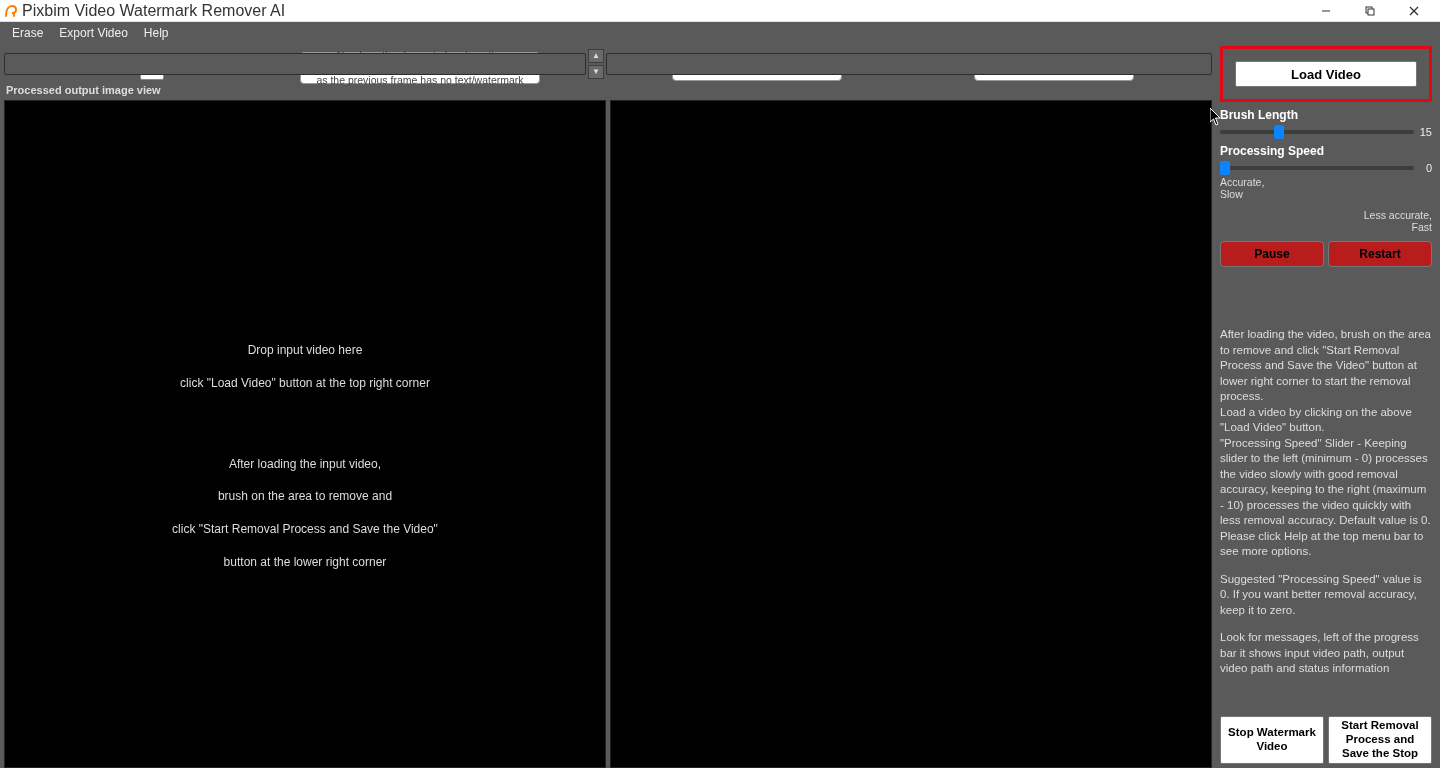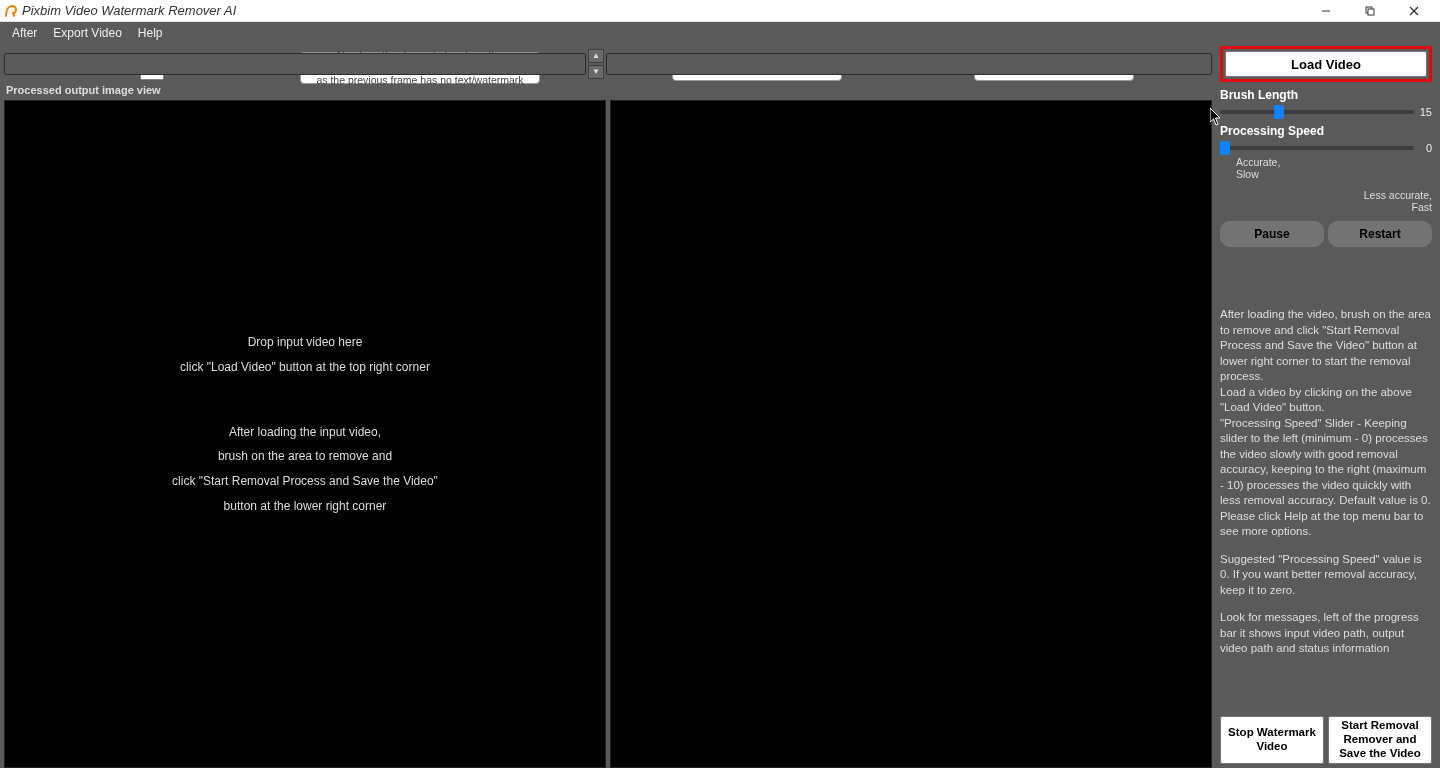--- a/index.html
+++ b/index.html
@@ -1,19 +1,19 @@
 <!DOCTYPE html>
 <html><head>
 <meta charset="utf-8">
 <style>
   * { box-sizing: border-box; margin: 0; padding: 0; }
   html, body { width: 1440px; height: 768px; overflow: hidden; font-family: "Segoe UI", Tahoma, sans-serif; font-size: 12px; background: #fff; }
   .titlebar { height: 22px; background: #fff; display: flex; align-items: center; padding: 0 4px; border-bottom: 1px solid #e0e0e0; }
   .titlebar .logo { width: 14px; height: 14px; display: inline-flex; align-items: center; justify-content: center; margin-right: 4px; }
-  .titlebar .title { color: #333; font-size: 13px; font-style: italic; }
+  .titlebar .title { color: #333; font-size: 16px; }
   .titlebar .spacer { flex: 1; }
   .win-btn { width: 44px; height: 22px; display: flex; align-items: center; justify-content: center; color: #333; }
   .menubar { height: 22px; background: #5a5a5a; display: flex; align-items: center; padding: 0 4px; color: #eee; }
   .menubar .menu-item { padding: 2px 8px; font-size: 12px; cursor: default; }
   .app-body { height: calc(768px - 44px); background: #5a5a5a; display: flex; flex-direction: column; }
   .toolbar-row { height: 48px; display: flex; align-items: center; padding: 0 4px; gap: 0; }
   .folder-btn { width: 24px; height: 24px; background: #fff; border: 1px solid #888; border-radius: 2px; display: flex; align-items: center; justify-content: center; margin-left: 136px; }
   .hint-box { margin-left: 136px; width: 240px; height: 32px; background: #fff; color: #444; border: 1px solid #999; border-radius: 4px; font-size: 10.5px; display: flex; flex-direction: column; align-items: center; justify-content: center; text-align: center; line-height: 1.2; padding: 2px 4px; }
   .tb-btn { background: #fff; border: 1px solid #999; border-radius: 4px; font-size: 11px; padding: 6px 14px; cursor: default; }
   .undo-btn { margin-left: 132px; }
@@ -26,33 +26,33 @@
   .spinner { width: 16px; display: flex; flex-direction: column; gap: 2px; }
   .spinner .sp-btn { width: 16px; height: 14px; background: #6a6a6a; border: 1px solid #3d3d3d; display: flex; align-items: center; justify-content: center; font-size: 8px; color: #ddd; line-height: 1; }
   .labels-row { height: 16px; display: flex; color: #ddd; font-size: 11px; font-weight: 600; }
   .labels-row .lbl-left { width: 606px; padding-left: 2px; }
   .labels-row .lbl-right { flex: 1; padding-left: 2px; }
   .canvas-row { flex: 1; display: flex; gap: 4px; min-height: 0; }
   .canvas { background: #000; border: 1px solid #222; position: relative; }
   .canvas.left { width: 602px; }
   .canvas.right { flex: 1; }
   .drop-text { position: absolute; left: 0; right: 0; top: 225px; color: #ddd; text-align: center; font-size: 12px; line-height: 1.4; }
-  .drop-text p { margin: 8px; }
+  .drop-text p { margin: 16px; }
   .drop-text .gap { height: 32px; }
   .right-pane { width: 220px; padding: 0 4px 4px 4px; display: flex; flex-direction: column; gap: 4px; color: #eee; position: relative; }
-  .load-video-wrap { padding: 2px; border: 3px solid #e30613; border-radius: 2px; margin-top: -46px; }
+  .load-video-wrap { padding: 12px; border: 3px solid #e30613; border-radius: 2px; margin-top: -46px; }
   .load-video-btn { width: 100%; height: 26px; background: #fff; color: #000; font-weight: 700; font-size: 13px; border: 1px solid #777; border-radius: 2px; display: flex; align-items: center; justify-content: center; }
   .section-label { font-size: 12px; font-weight: 700; color: #fff; margin-top: 2px; }
   .slider-row { display: flex; align-items: center; gap: 0; }
   .slider-track { position: relative; flex: 1; height: 4px; background: #3d3d3d; border-radius: 2px; }
   .slider-thumb { position: absolute; top: -5px; width: 10px; height: 14px; background: #0a84ff; border-radius: 2px; }
   .slider-val { width: 18px; text-align: right; font-size: 11px; color: #eee; }
   .speed-captions { display: flex; justify-content: space-between; font-size: 10.5px; color: #ddd; line-height: 1.15; margin-top: -2px; }
   .btn-row { display: flex; gap: 4px; margin-top: 4px; }
-  .side-btn { flex: 1; height: 26px; background: #737373; color: #000; font-weight: 700; font-size: 12px; border: 1px solid #777; border-radius: 10px; display: flex; align-items: center; justify-content: center; }
+  .side-btn { flex: 1; height: 26px; background: #b91c1c; color: #000; font-weight: 700; font-size: 12px; border: 1px solid #777; border-radius: 4px; display: flex; align-items: center; justify-content: center; }
   .help-text { margin-top: 56px; font-size: 11.5px; color: #ddd; line-height: 1.35; }
   .help-text p { margin-bottom: 12px; }
   .help-text p.tight { margin-bottom: 0; }
   .bottom-btns { margin-top: auto; display: flex; gap: 4px; }
   .big-btn { flex: 1; height: 48px; background: #fff; color: #000; font-weight: 700; font-size: 11.5px; border: 1px solid #777; border-radius: 2px; display: flex; align-items: center; justify-content: center; text-align: center; line-height: 1.2; padding: 2px 4px; }
   .cursor { position: absolute; width: 12px; height: 18px; pointer-events: none; }
 </style>
 </head>
 <body>
 
@@ -77,21 +77,21 @@
   </div>
   <div class="win-btn">
     <svg width="10" height="10">
         <line x1="1" y1="1" x2="9" y2="9" stroke="#333" stroke-width="1.2"></line>
         <line x1="9" y1="1" x2="1" y2="9" stroke="#333" stroke-width="1.2"></line>
       </svg>
   </div>
 </div>
 
 <div class="menubar">
-  <div class="menu-item">After</div>
+  <div class="menu-item">Erase</div>
   <div class="menu-item">Export Video</div>
   <div class="menu-item">Help</div>
 </div>
 
 <div class="app-body">
 
   <div class="toolbar-row">
     <div class="folder-btn">
       <svg width="14" height="12" viewBox="0 0 14 12">
           <path d="M1 2 h4 l1 1 h7 v8 h-12 z" fill="#333"></path>
@@ -151,42 +151,42 @@
       </div>
 
       <div class="section-label">Processing Speed</div>
       <div class="slider-row">
         <div class="slider-track">
           <div class="slider-thumb" style="left:0%;"></div>
         </div>
         <div class="slider-val">0</div>
       </div>
       <div class="speed-captions">
-        <div style="white-space:pre;margin-left:16px;">Accurate,
+        <div style="white-space:pre;">Accurate,
 Slow</div>
         <div style="white-space:pre; text-align:right;margin-top:33px;">Less accurate,
 Fast</div>
       </div>
 
       <div class="btn-row">
         <div class="side-btn">Pause</div>
         <div class="side-btn">Restart</div>
       </div>
 
       <div class="help-text">
         <p class="tight">After loading the video, brush on the area to remove and click "Start Removal Process and Save the Video" button at lower right corner to start the removal process.</p>
         <p class="tight">Load a video by clicking on the above "Load Video" button.</p>
         <p>"Processing Speed" Slider - Keeping slider to the left (minimum - 0) processes the video slowly with good removal accuracy, keeping to the right (maximum - 10) processes the video quickly with less removal accuracy. Default value is 0. Please click Help at the top menu bar to see more options.</p>
         <p>Suggested "Processing Speed" value is 0. If you want better removal accuracy, keep it to zero.</p>
         <p>Look for messages, left of the progress bar it shows input video path, output video path and status information</p>
       </div>
 
       <div class="bottom-btns">
         <div class="big-btn">Stop Watermark Video</div>
-        <div class="big-btn">Start Removal Remover and Save the Video</div>
+        <div class="big-btn">Start Removal Process and Save the Stop</div>
       </div>
     </div>
   </div>
 </div>
 
 <svg class="cursor" style="left:1210px; top:108px;" viewBox="0 0 12 18">
   <path d="M0 0 L0 14 L3.5 11 L6 17 L8 16 L5.5 10 L10 10 Z" fill="#000" stroke="#fff" stroke-width="1"></path>
 </svg>
 
 </body></html>

